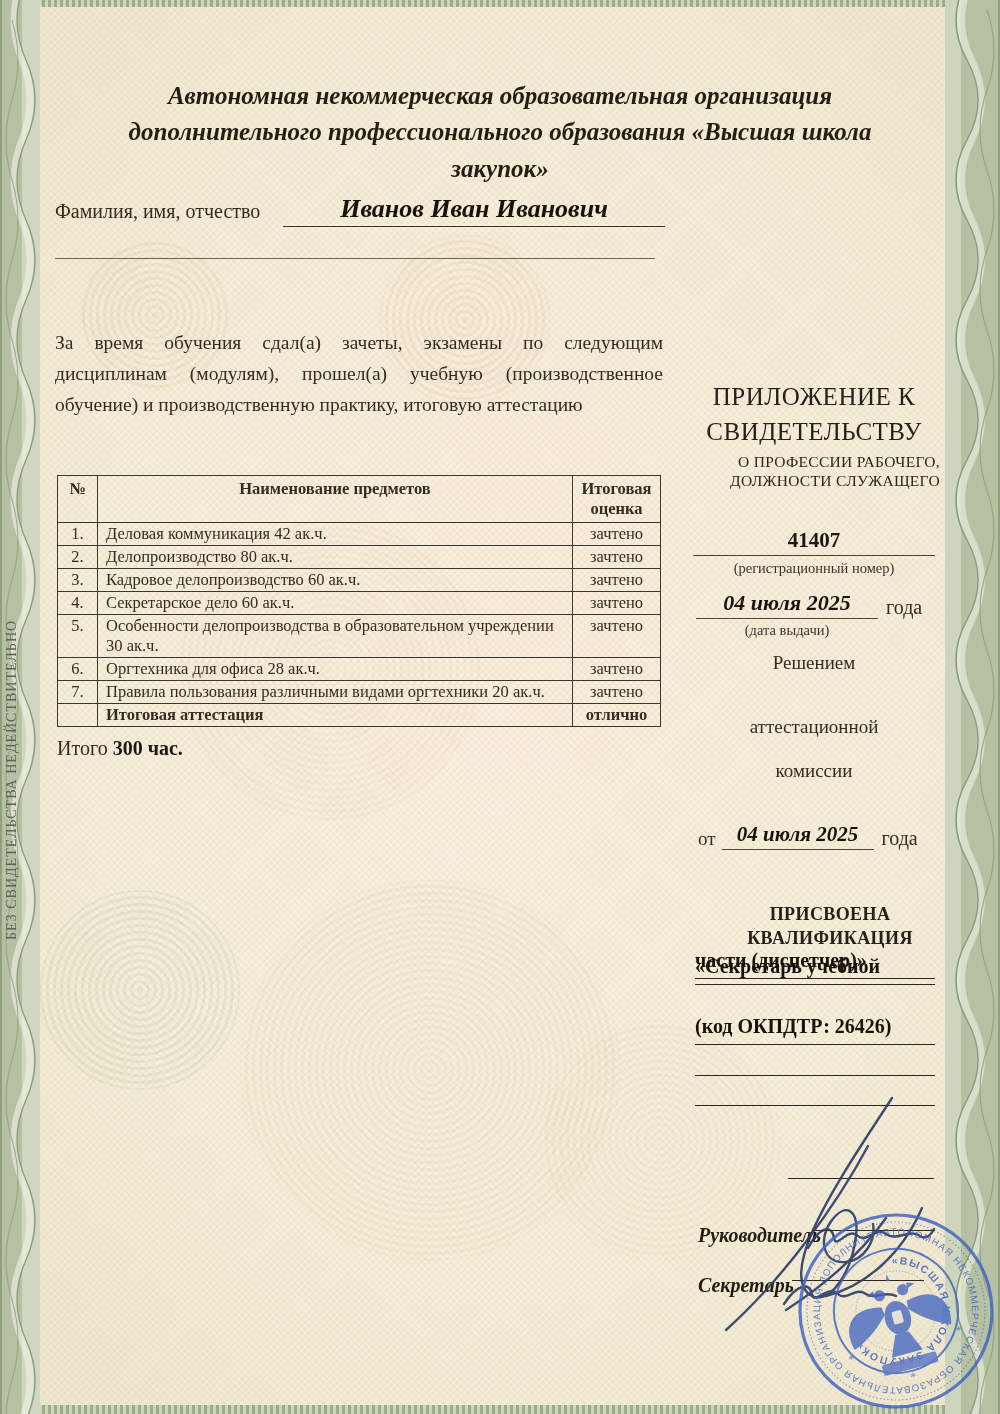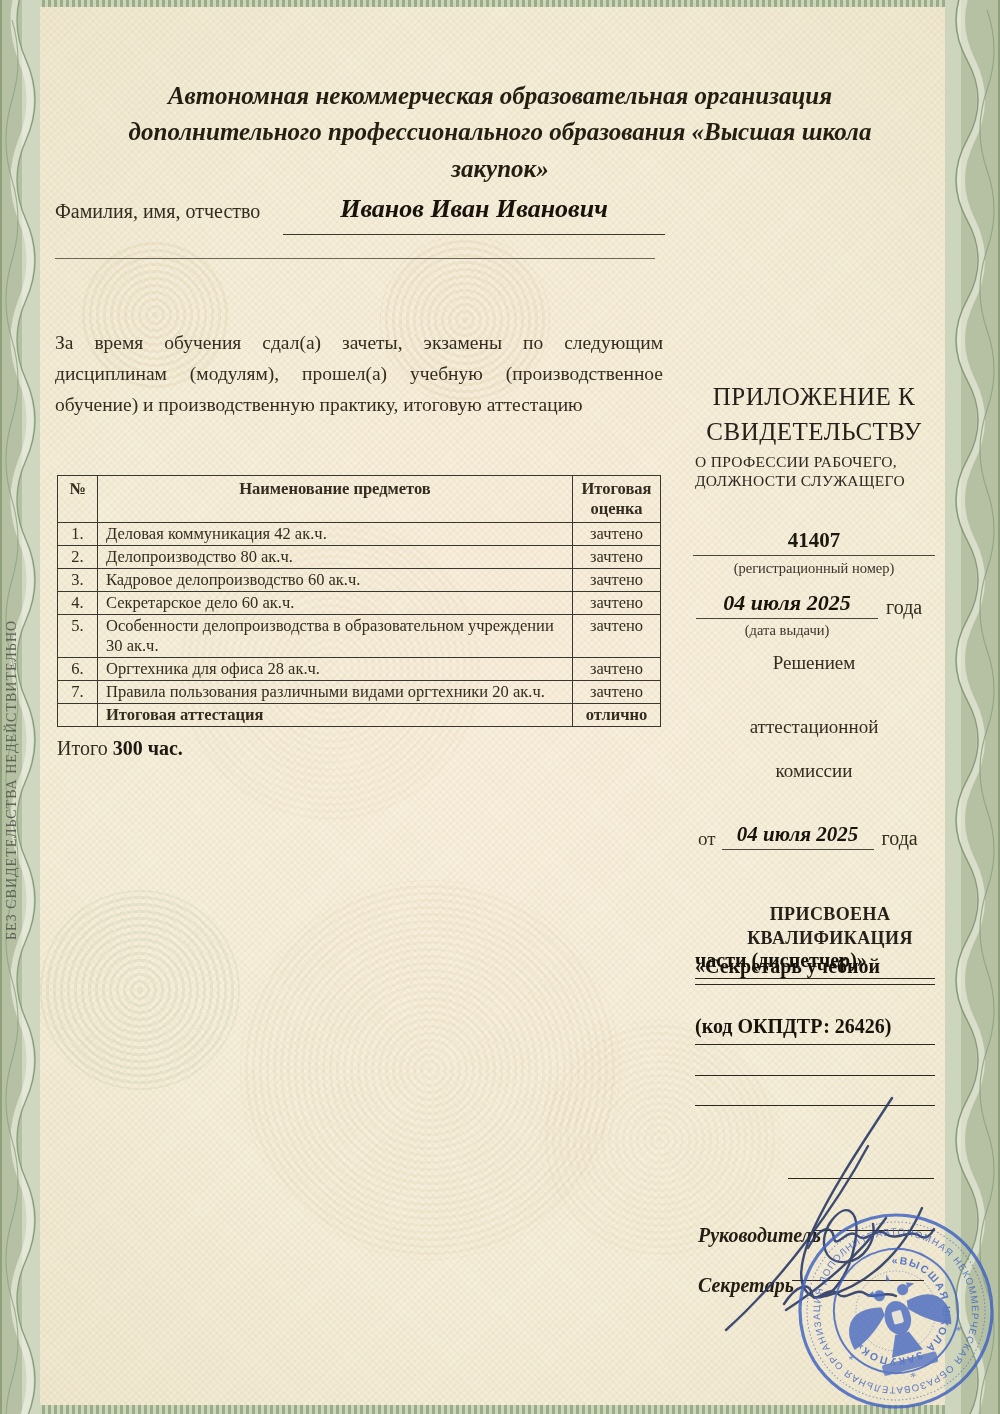--- a/index.html
+++ b/index.html
@@ -32,21 +32,21 @@
   .band-right { right:0; width:55px; }
 
   .org-header {
     position:absolute; left:90px; top:78px; width:820px; text-align:center;
     font-size:25px; font-weight:bold; font-style:italic; line-height:1.45; color:#231d12;
   }
   .name-row { position:absolute; left:55px; top:200px; width:605px; }
   .name-label { font-size:20px; color:#332c1f; }
   .name-line {
     position:absolute; left:228px; top:-6px; width:382px; text-align:center;
-    border-bottom:1.6px solid #3c382c; padding-bottom:10px;
+    border-bottom:1.6px solid #3c382c; padding-bottom:2px;
     font-size:26px; font-weight:bold; font-style:italic; color:#17120a;
   }
   .rule2 { position:absolute; left:55px; top:258px; width:600px; border-bottom:1.2px solid #6b6657; }
 
   .intro {
     position:absolute; left:55px; top:328px; width:608px;
     font-size:19.5px; line-height:1.58; text-align:justify; text-align-last:left; color:#332c1f;
   }
 
   table.subjects {
@@ -68,21 +68,21 @@
     writing-mode:vertical-rl; transform:rotate(180deg);
     font-size:14px; letter-spacing:1px; color:#5c6553; white-space:nowrap;
   }
 
   .rc { position:absolute; left:688px; top:0; width:252px; }
   .rc-title {
     position:absolute; left:0; top:380px; width:252px; text-align:center;
     font-size:25px; line-height:1.38; letter-spacing:0.5px; color:#26201a;
   }
   .rc-subtitle {
-    position:absolute; left:7px; top:452px; width:252px; text-align:left;
+    position:absolute; left:0; top:452px; width:252px; text-align:right;
     font-size:15.5px; line-height:1.25; letter-spacing:0.3px; color:#2c2620;
   }
   .reg-number {
     position:absolute; left:5px; top:528px; width:242px; text-align:center;
     border-bottom:1.4px solid #4a463a; padding-bottom:2px;
     font-size:21px; font-weight:bold; color:#1e1910;
   }
   .reg-caption, .date-caption {
     position:absolute; text-align:center; font-size:14.5px; color:#3a332a;
   }

